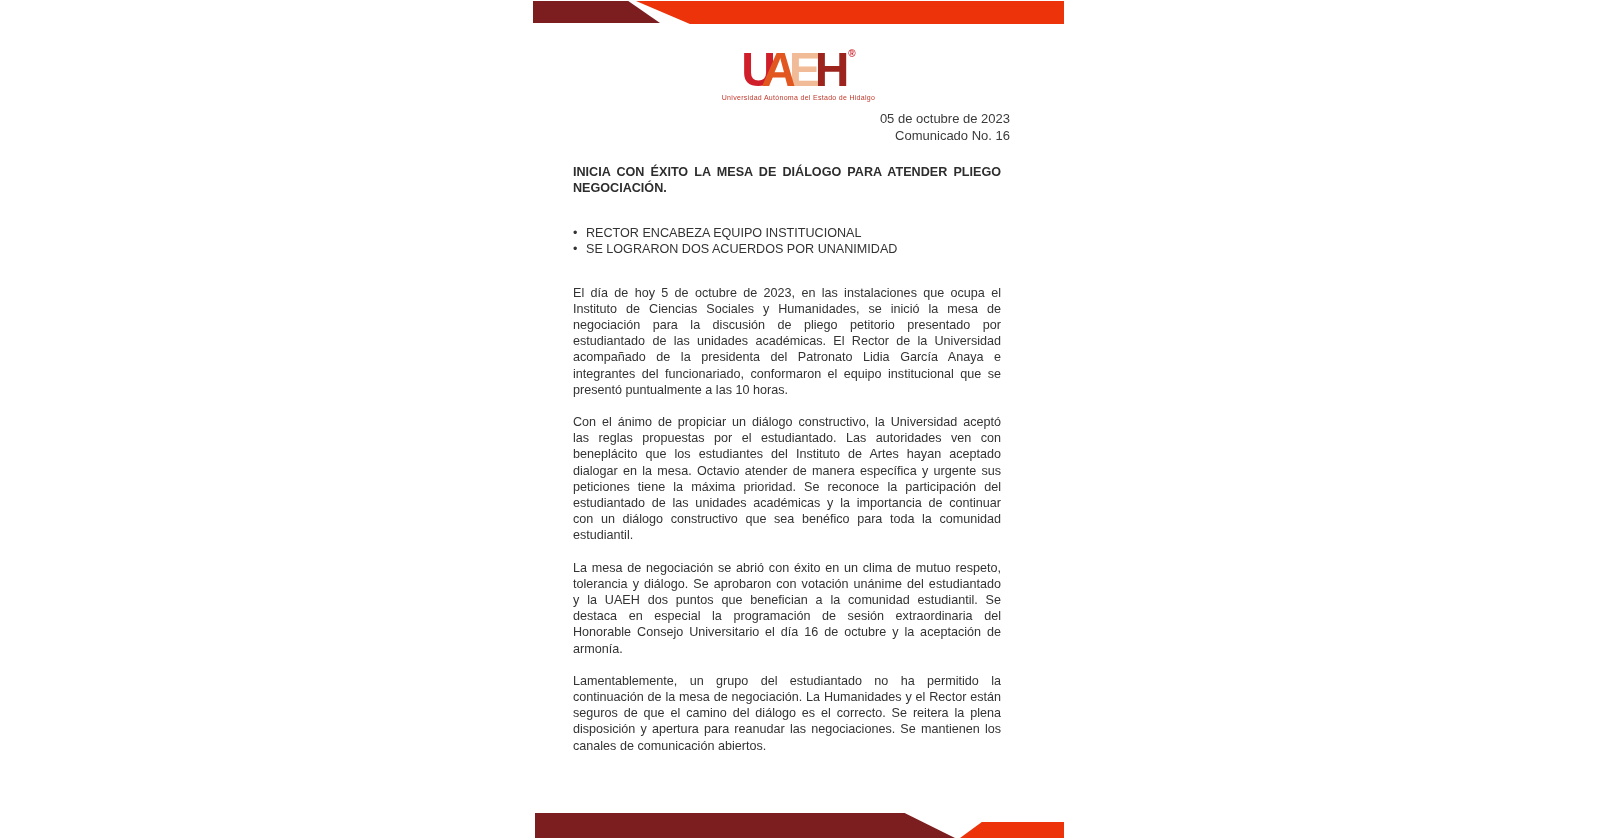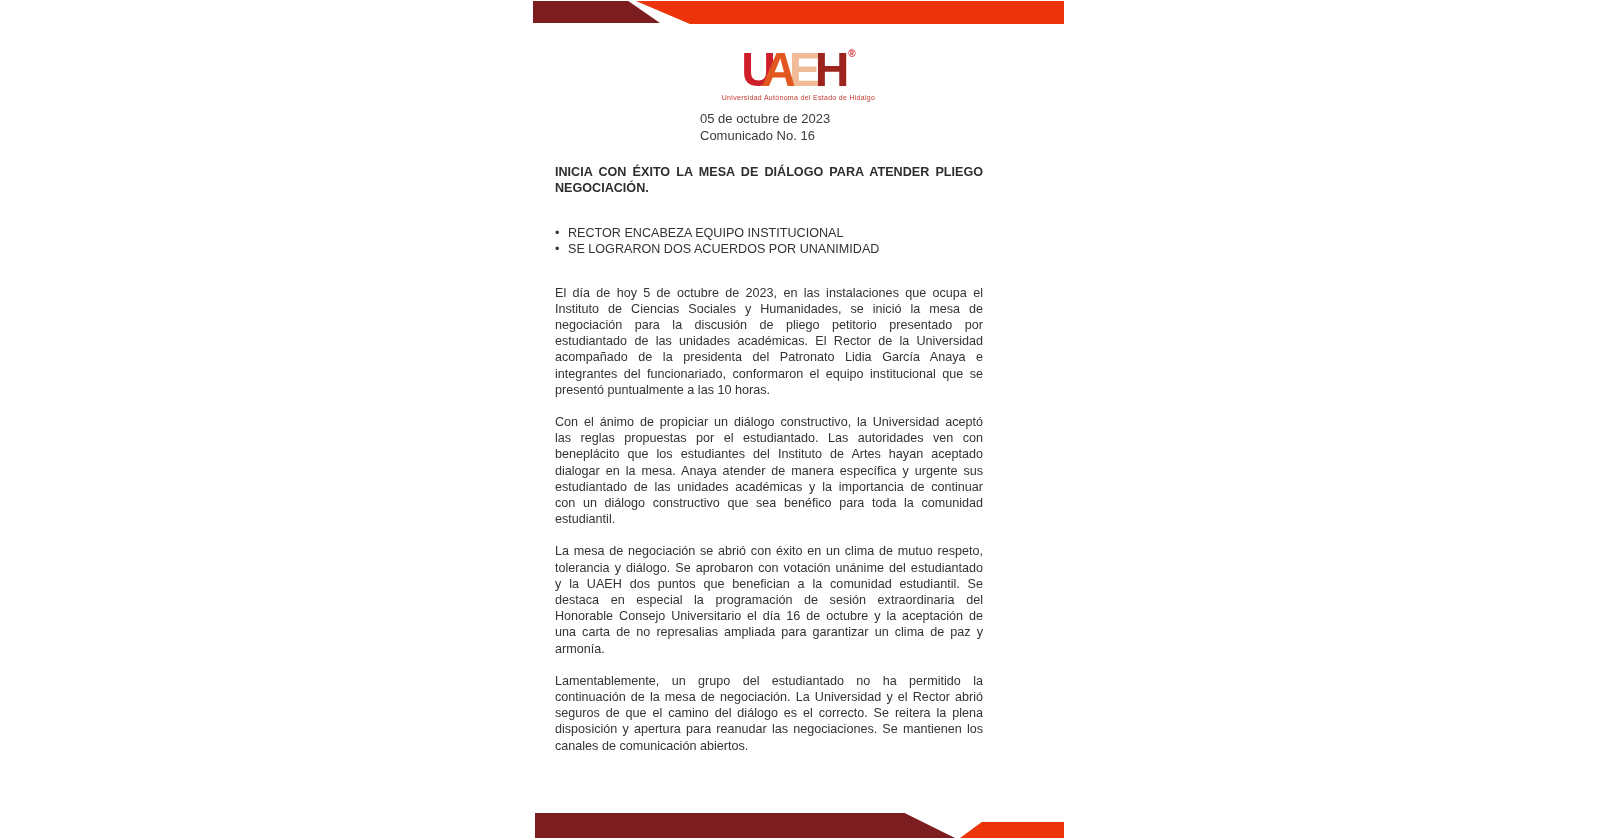--- a/index.html
+++ b/index.html
@@ -26,25 +26,25 @@
     letter-spacing:-3px;white-space:nowrap;}
   .logo-letter{display:inline-block;}
   .logo-letter:nth-child(2){margin-left:-11px;transform:skewX(-4deg);}
   .logo-letter:nth-child(3){margin-left:-5px;}
   .logo-letter:nth-child(4){margin-left:-3px;}
   .logo-reg{display:inline-block;vertical-align:top;font-size:10px;line-height:10px;
     letter-spacing:0;margin-left:2px;font-weight:bold;}
   .logo-tagline{margin-top:3px;font-size:7px;letter-spacing:0.3px;color:#c0392b;}
 
   
-  .dateline{position:absolute;left:700px;top:111px;width:310px;text-align:left;
+  .dateline{position:absolute;left:700px;top:111px;width:310px;text-align:right;
     font-size:13px;line-height:16.5px;color:#3a3a3a;}
 
   
-  .content{position:absolute;left:555px;top:165px;width:428px;color:#333333;}
+  .content{position:absolute;left:573px;top:165px;width:428px;color:#333333;}
   .headline{font-weight:bold;font-size:12.6px;line-height:15.6px;color:#2d2d2d;}
   .jline{text-align:justify;text-align-last:justify;}
   .jline-last{text-align-last:left;}
   .bullet-list{margin-top:30px;font-size:12.6px;line-height:15.7px;}
   .bullet-row{display:flex;}
   .bullet-dot{width:13px;flex:0 0 13px;}
   .paragraphs{margin-top:27px;font-size:12.6px;line-height:16.2px;}
   .para{margin:16px 0 13px 0;}
 </style>
 </head>
@@ -89,37 +89,37 @@
           <div class="jline">negociación para la discusión de pliego petitorio presentado por</div>
           <div class="jline">estudiantado de las unidades académicas. El Rector de la Universidad</div>
           <div class="jline">acompañado de la presidenta del Patronato Lidia García Anaya e</div>
           <div class="jline">integrantes del funcionariado, conformaron el equipo institucional que se</div>
           <div class="jline jline-last">presentó puntualmente a las 10 horas.</div>
         </div>
       <div class="para">
           <div class="jline">Con el ánimo de propiciar un diálogo constructivo, la Universidad aceptó</div>
           <div class="jline">las reglas propuestas por el estudiantado. Las autoridades ven con</div>
           <div class="jline">beneplácito que los estudiantes del Instituto de Artes hayan aceptado</div>
-          <div class="jline">dialogar en la mesa. Anaya atender de manera específica y urgente sus</div>
+          <div class="jline">dialogar en la mesa. Octavio atender de manera específica y urgente sus</div>
+          <div class="jline">peticiones tiene la máxima prioridad. Se reconoce la participación del</div>
           <div class="jline">estudiantado de las unidades académicas y la importancia de continuar</div>
           <div class="jline">con un diálogo constructivo que sea benéfico para toda la comunidad</div>
           <div class="jline jline-last">estudiantil.</div>
         </div>
       <div class="para">
           <div class="jline">La mesa de negociación se abrió con éxito en un clima de mutuo respeto,</div>
           <div class="jline">tolerancia y diálogo. Se aprobaron con votación unánime del estudiantado</div>
           <div class="jline">y la UAEH dos puntos que benefician a la comunidad estudiantil. Se</div>
           <div class="jline">destaca en especial la programación de sesión extraordinaria del</div>
           <div class="jline">Honorable Consejo Universitario el día 16 de octubre y la aceptación de</div>
-          <div class="jline">una carta de no represalias ampliada para garantizar un clima de paz y</div>
           <div class="jline jline-last">armonía.</div>
         </div>
       <div class="para">
           <div class="jline">Lamentablemente, un grupo del estudiantado no ha permitido la</div>
-          <div class="jline">continuación de la mesa de negociación. La Universidad y el Rector abrió</div>
+          <div class="jline">continuación de la mesa de negociación. La Humanidades y el Rector están</div>
           <div class="jline">seguros de que el camino del diálogo es el correcto. Se reitera la plena</div>
           <div class="jline">disposición y apertura para reanudar las negociaciones. Se mantienen los</div>
           <div class="jline jline-last">canales de comunicación abiertos.</div>
         </div>
     </div>
   </div>
 
   <div class="shape bottom-banner-maroon" style="background: rgb(124, 29, 32);"></div>
   <div class="shape bottom-banner-red" style="background: rgb(236, 51, 9);"></div>
 

